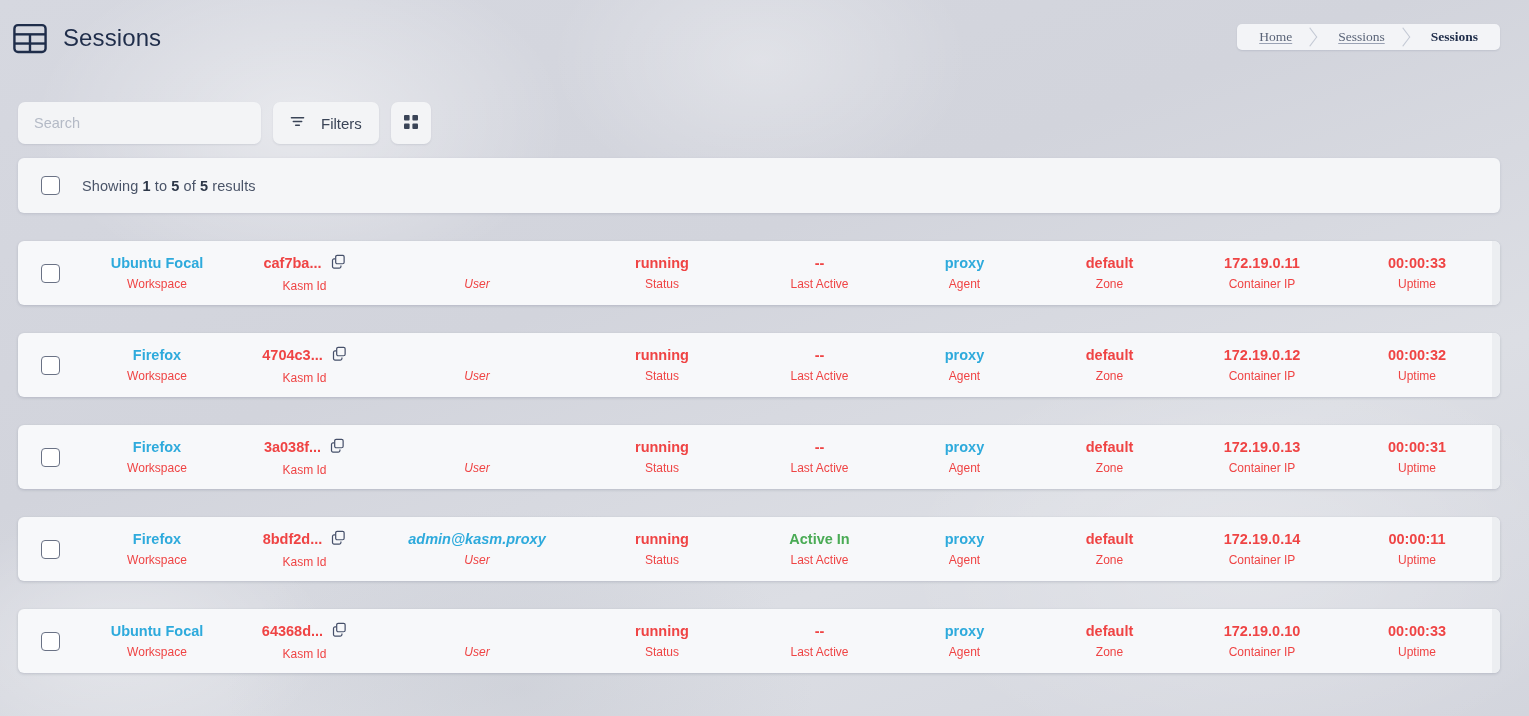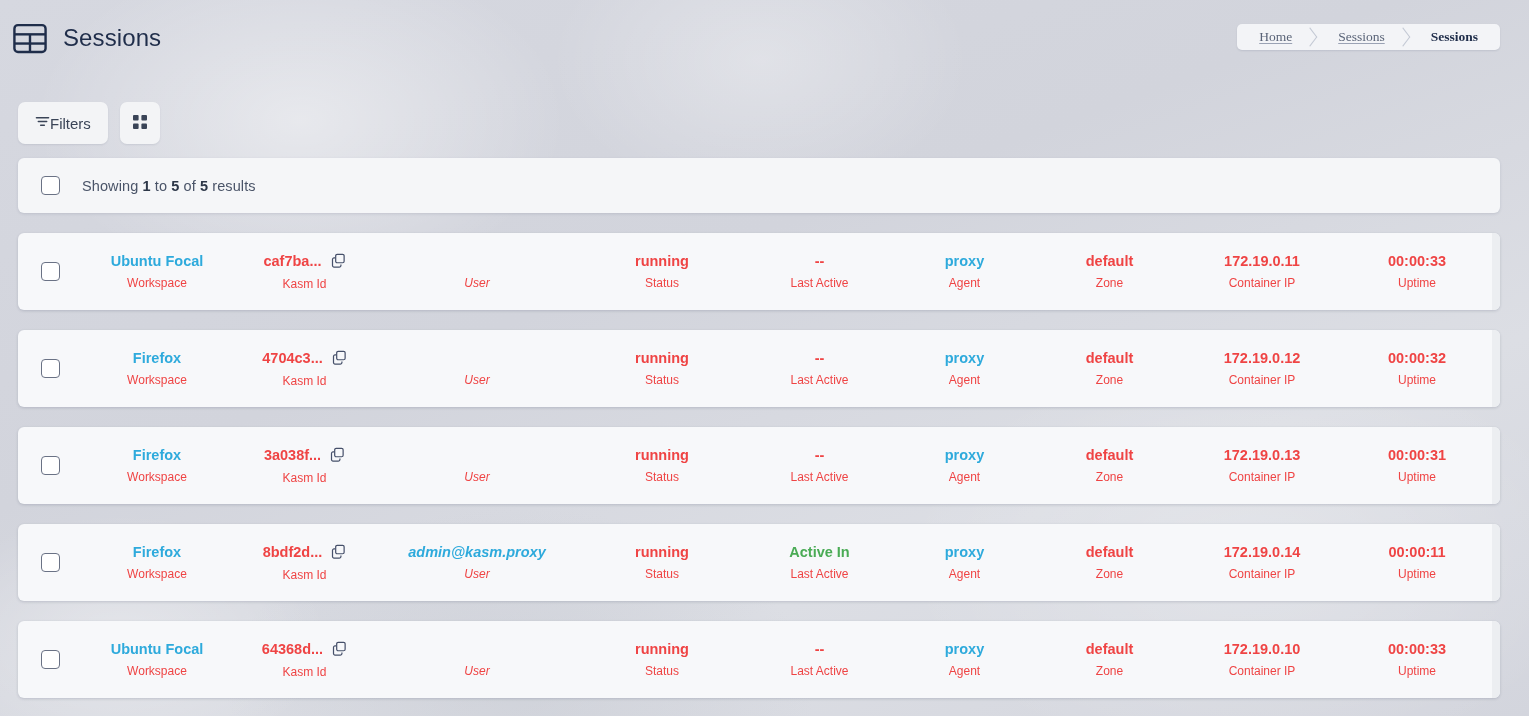--- a/index.html
+++ b/index.html
@@ -107,21 +107,21 @@
     outline: none;
   }
   .search-box::placeholder { color: #b4bac6; }
   .tb-btn {
     height: 42px;
     background: #f3f4f6;
     border: none;
     border-radius: 7px;
     display: flex;
     align-items: center;
-    gap: 0;
+    gap: 16px;
     padding: 0 17px;
     font-size: 15px;
     color: #3a4457;
     box-shadow: 0 1px 2px rgba(40,50,80,0.10);
     cursor: pointer;
     font-family: "Liberation Sans", sans-serif;
   }
   .tb-btn.icon-only { padding: 0; width: 40px; justify-content: center; }
   .tb-icon { color: #3a4457; display: block; }
 
@@ -153,27 +153,27 @@
   .results-text {
     font-size: 14.5px;
     color: #4a5468;
     letter-spacing: 0.1px;
   }
   .results-text b { color: #2d3748; font-weight: bold; }
 
   
   .rows { margin: 0 29px 0 18px; }
   .row-card {
-    height: 77px;
+    height: 64px;
     background: #f7f8fa;
     border-radius: 6px;
     box-shadow: 0 1px 3px rgba(40,50,80,0.18);
     display: flex;
     align-items: stretch;
-    margin-top: 20px;
+    margin-top: 28px;
     overflow: hidden;
   }
   .row-cells {
     flex: 1 1 auto;
     display: flex;
     align-items: center;
   }
   .cell {
     display: flex;
     flex-direction: column;
@@ -244,20 +244,21 @@
   <div class="breadcrumb">
     <a class="crumb">Home</a>
     <span class="crumb-sep"></span>
     <a class="crumb">Sessions</a>
     <span class="crumb-sep"></span>
     <span class="crumb active">Sessions</span>
   </div>
 </div>
 
 <div class="toolbar">
+  <input class="search-box" type="text" placeholder="Search" style="">
   <button class="tb-btn">
     <span class="tb-icon">
       <svg width="15" height="15" viewBox="0 0 16 16" stroke="currentColor" stroke-width="1.5" stroke-linecap="round">
         <line x1="1.5" y1="4" x2="14.5" y2="4"></line>
         <line x1="3.5" y1="8" x2="12.5" y2="8"></line>
         <line x1="6" y1="12" x2="10" y2="12"></line>
       </svg>
     </span>
     <span>Filters</span>
   </button>

